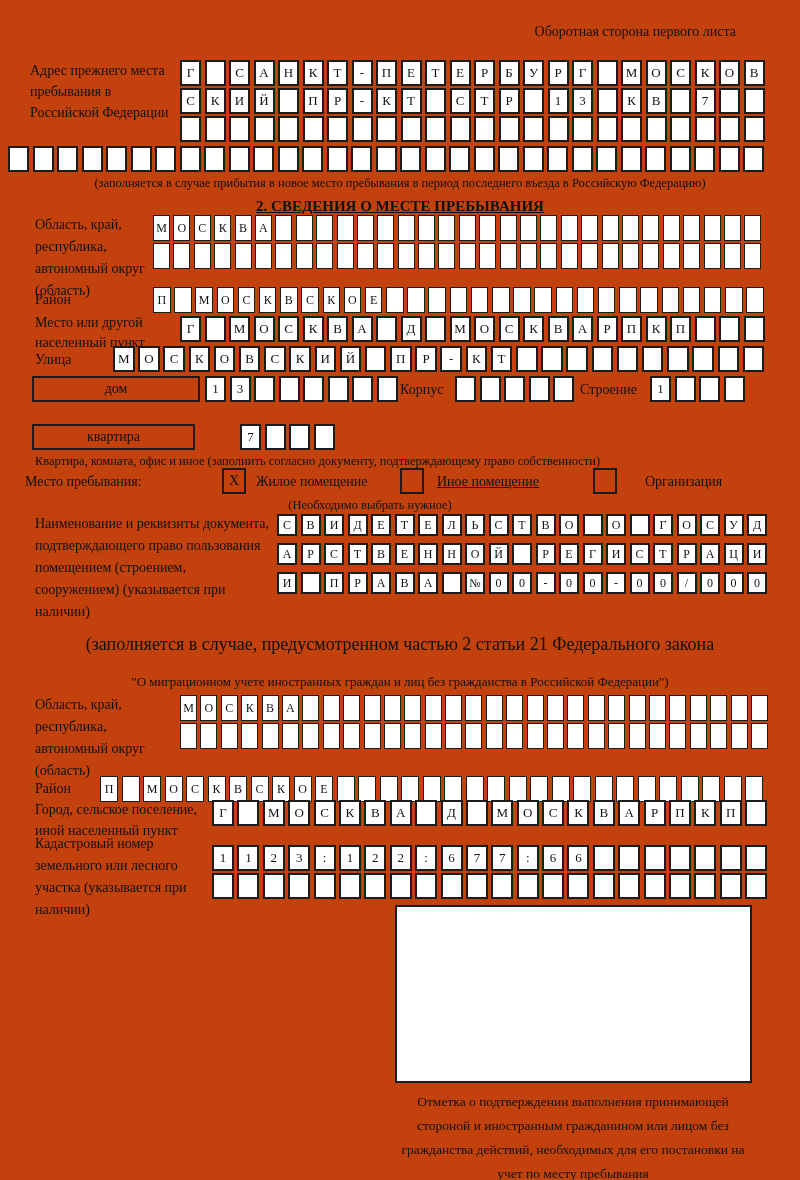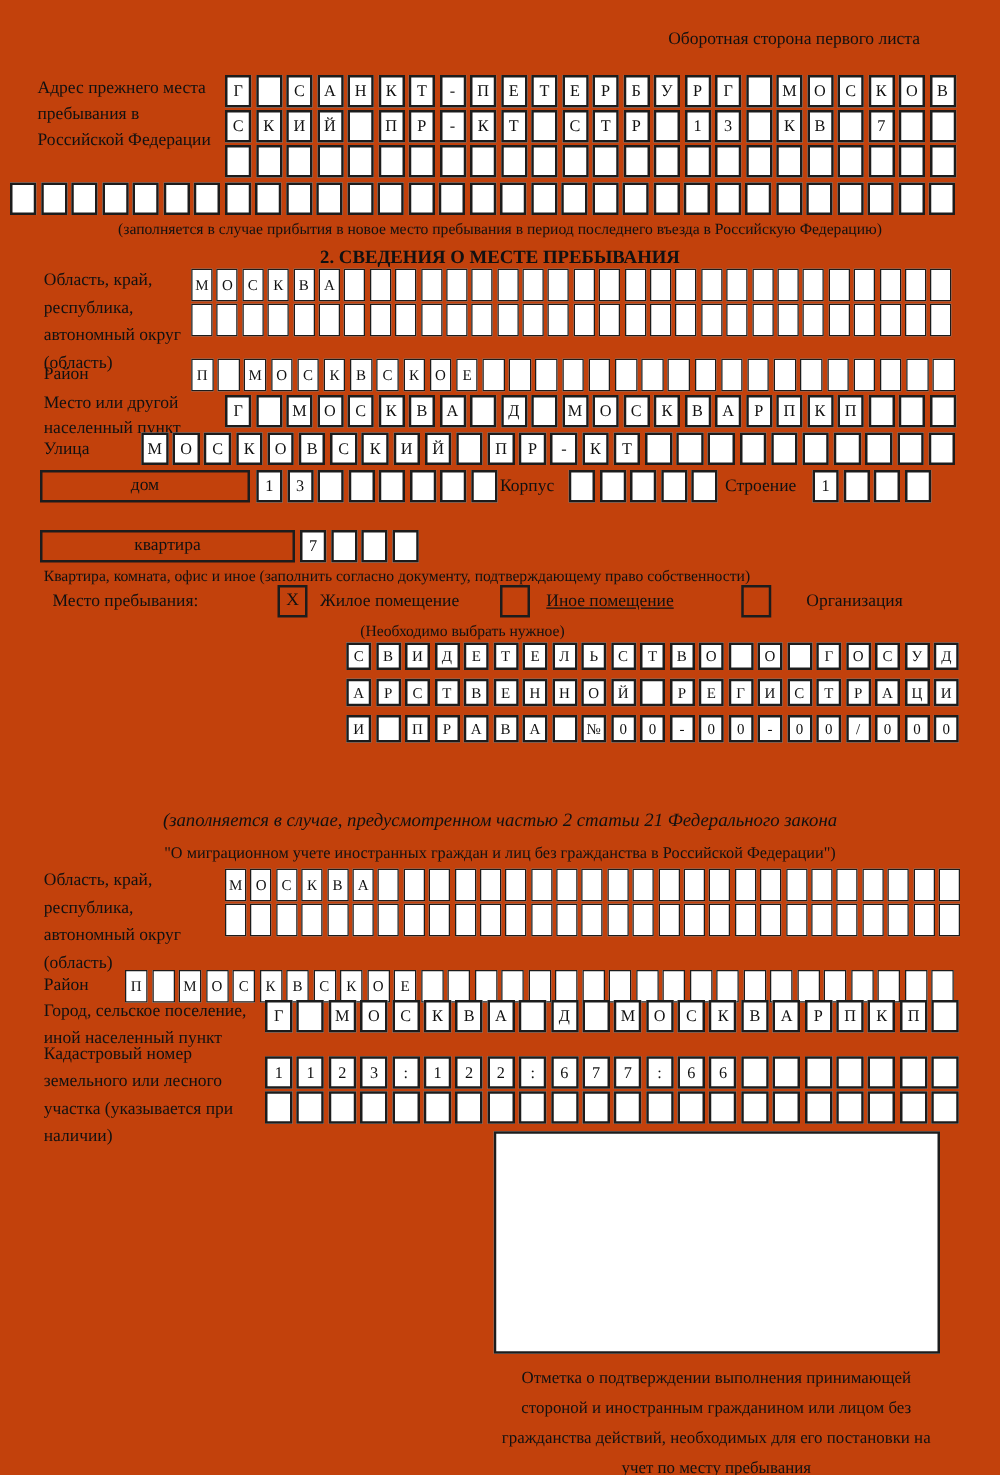--- a/index.html
+++ b/index.html
@@ -152,21 +152,21 @@
       <span class="cell"></span>
       <span class="cell"></span>
       <span class="cell"></span>
       <span class="cell"></span>
       <span class="cell"></span>
       <span class="cell"></span>
       <span class="cell"></span>
     </div>
   <div class="abs cap center" style="top:176px;">(заполняется в случае прибытия в новое место пребывания в период последнего въезда в Российскую Федерацию)</div>
 
-  <div class="abs lbl bold center" style="top:196px;font-size:15px;">2. СВЕДЕНИЯ О МЕСТЕ ПРЕБЫВАНИЯ</div>
+  <div class="abs lbl bold center" style="top:196px;font-size:15px;text-decoration:underline;">2. СВЕДЕНИЯ О МЕСТЕ ПРЕБЫВАНИЯ</div>
 
   <div class="abs lbl" style="left:35px;top:214px;width:112px;line-height:22px;">Область, край, республика, автономный округ (область)</div>
   <div class="abs cellrow p205" style="left:153px;top:215px;">
       <span class="cell">М</span>
       <span class="cell">О</span>
       <span class="cell">С</span>
       <span class="cell">К</span>
       <span class="cell">В</span>
       <span class="cell">А</span>
       <span class="cell"></span>
@@ -340,46 +340,47 @@
       <span class="cell"></span>
     </div>
   <div class="abs lbl" style="left:580px;top:380px;">Строение</div>
   <div class="abs cellrow p245" style="left:650px;top:376px;">
       <span class="cell">1</span>
       <span class="cell"></span>
       <span class="cell"></span>
       <span class="cell"></span>
     </div>
 
-  <div class="abs wbox" style="left:32px;top:424px;width:204px;">
+  <div class="abs wbox" style="left:32px;top:424px;width:163px;">
     <span>квартира</span>
   </div>
   <div class="abs cellrow p245" style="left:240px;top:424px;">
       <span class="cell">7</span>
       <span class="cell"></span>
       <span class="cell"></span>
       <span class="cell"></span>
     </div>
   <div class="abs cap" style="left:35px;top:454px;">Квартира, комната, офис и иное (заполнить согласно документу, подтверждающему право собственности)</div>
 
-  <div class="abs lbl" style="left:42px;top:472px;">Место пребывания:</div>
+  <div class="abs lbl" style="left:25px;top:472px;">Место пребывания:</div>
   <div class="abs chk" style="left:222px;top:468px;">
     <span>X</span>
   </div>
   <div class="abs lbl" style="left:256px;top:472px;">Жилое помещение</div>
   <div class="abs chk" style="left:400px;top:468px;">
     <span></span>
   </div>
   <div class="abs lbl" style="left:437px;top:472px;text-decoration:underline;">Иное помещение</div>
   <div class="abs chk" style="left:593px;top:468px;">
     <span></span>
   </div>
   <div class="abs lbl" style="left:645px;top:472px;">Организация</div>
   <div class="abs cap" style="left:180px;top:498px;width:380px;text-align:center;">(Необходимо выбрать нужное)</div>
 
+  <div class="abs lbl" style="left:35px;top:513px;width:238px;line-height:22px;">Наименование и реквизиты документа, подтверждающего право пользования помещением (строением, сооружением) (указывается при наличии)</div>
   <div class="abs cellrow p235" style="left:277px;top:514px;">
       <span class="cell">С</span>
       <span class="cell">В</span>
       <span class="cell">И</span>
       <span class="cell">Д</span>
       <span class="cell">Е</span>
       <span class="cell">Т</span>
       <span class="cell">Е</span>
       <span class="cell">Л</span>
       <span class="cell">Ь</span>
@@ -436,21 +437,21 @@
       <span class="cell">0</span>
       <span class="cell">-</span>
       <span class="cell">0</span>
       <span class="cell">0</span>
       <span class="cell">/</span>
       <span class="cell">0</span>
       <span class="cell">0</span>
       <span class="cell">0</span>
     </div>
 
-  <div class="abs cap center" style="top:650px;font-size:15px;font-style:italic;">(заполняется в случае, предусмотренном частью 2 статьи 21 Федерального закона</div>
+  <div class="abs cap center" style="top:637px;font-size:18px;">(заполняется в случае, предусмотренном частью 2 статьи 21 Федерального закона</div>
   <div class="abs cap center" style="top:674px;font-size:13px;">"О миграционном учете иностранных граждан и лиц без гражданства в Российской Федерации")</div>
 
   <div class="abs lbl" style="left:35px;top:694px;width:140px;line-height:22px;">Область, край, республика, автономный округ (область)</div>
   <div class="abs cellrow p205" style="left:180px;top:695px;">
       <span class="cell">М</span>
       <span class="cell">О</span>
       <span class="cell">С</span>
       <span class="cell">К</span>
       <span class="cell">В</span>
       <span class="cell">А</span>

